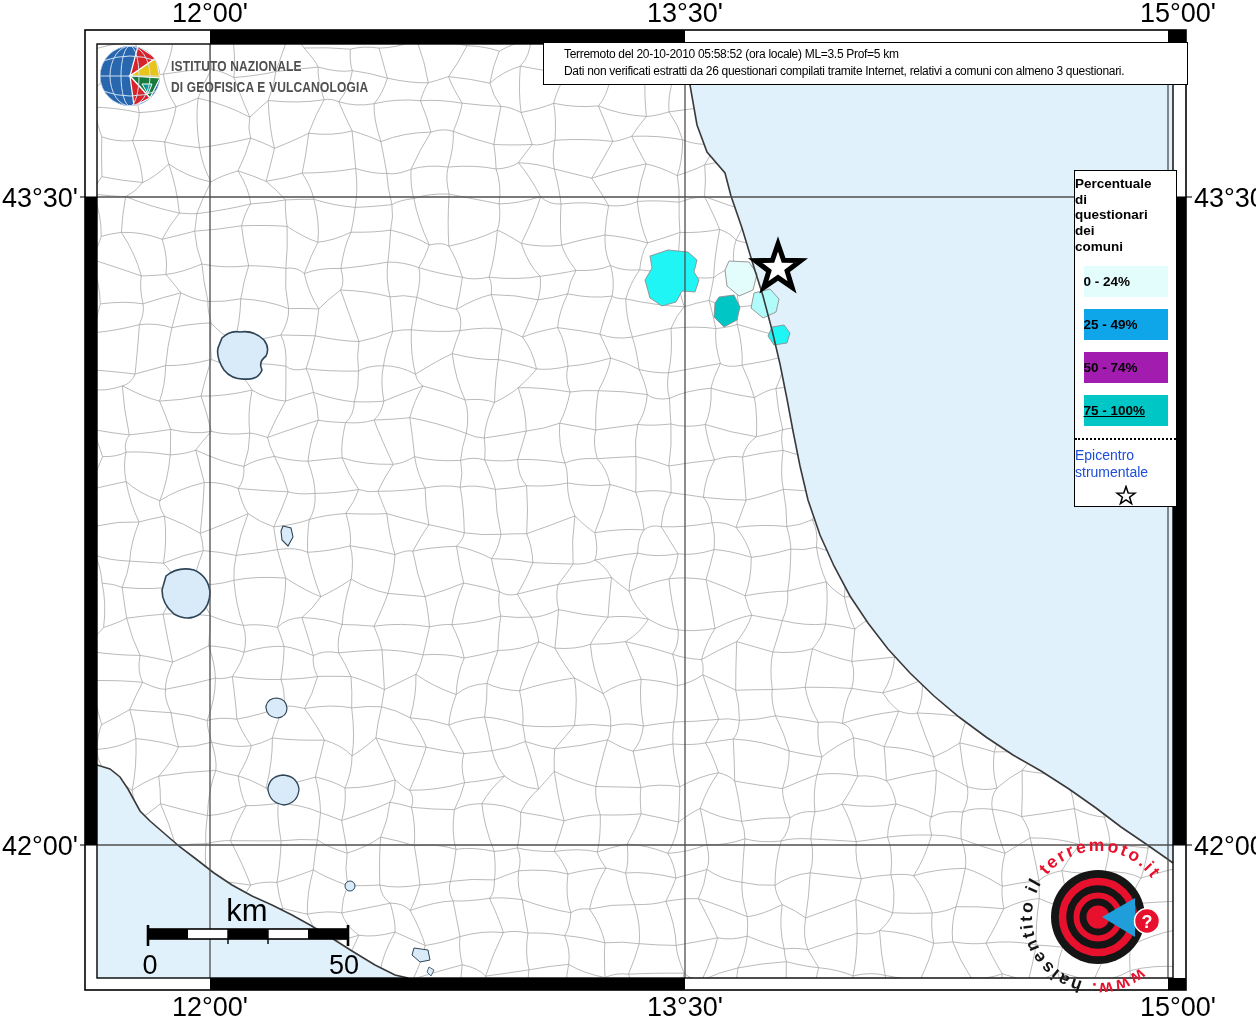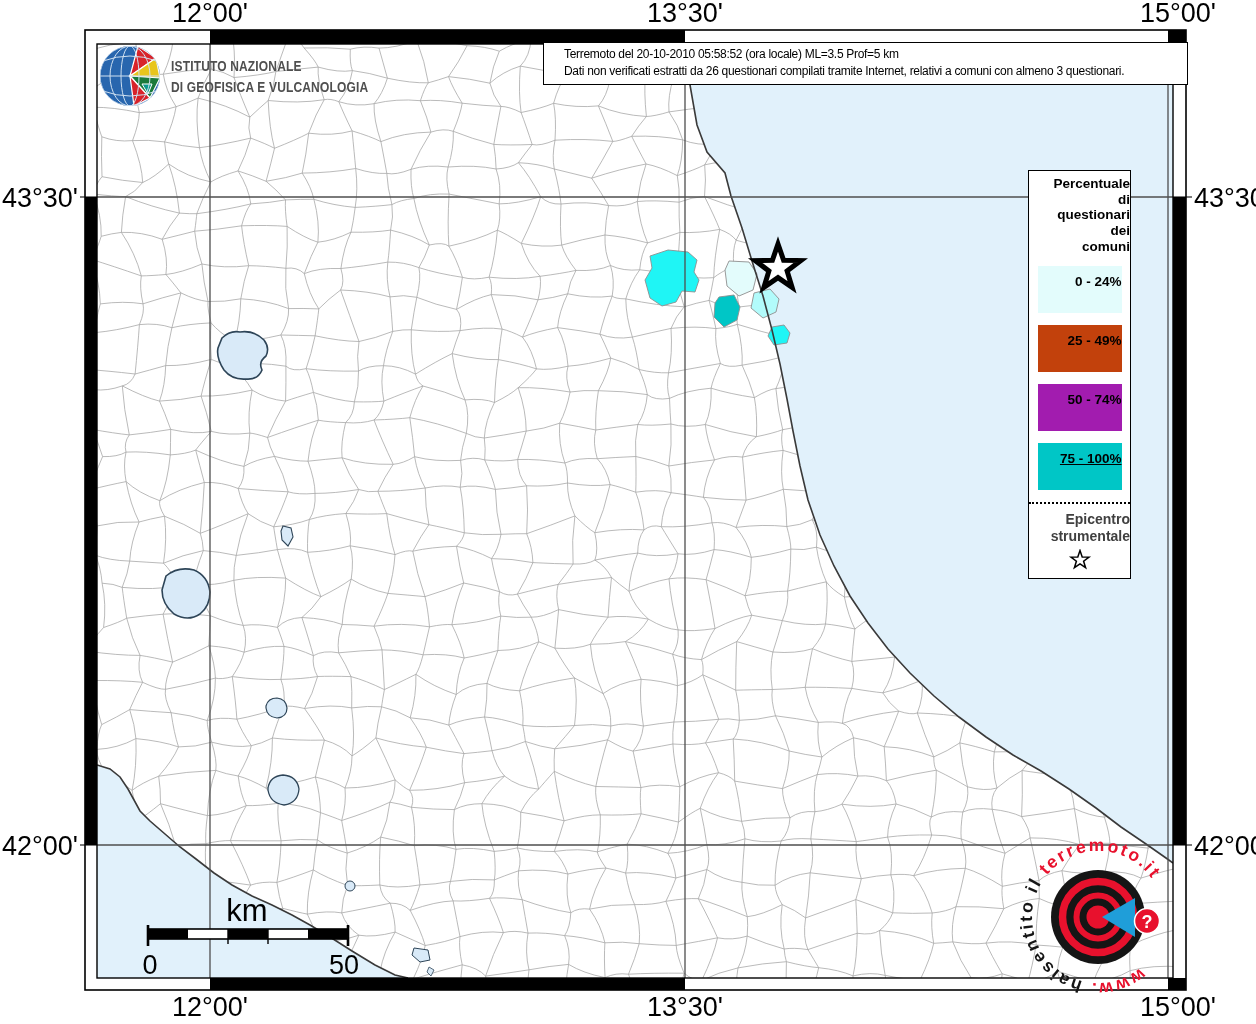--- a/index.html
+++ b/index.html
@@ -13,27 +13,27 @@
   #info-box{position:absolute;left:543px;top:42px;width:617px;background:#fff;
             border:1.2px solid #000;padding:3px 6px 4px 20px;font-size:12px;
             letter-spacing:-0.3px;line-height:1.42;color:#000;overflow:hidden;}
   #info-box div{white-space:nowrap;}
   
   #ingv{position:absolute;left:98px;top:44px;display:flex;align-items:center;justify-content:center;}
   #ingv .txt{margin-left:9px;font-weight:bold;font-size:15px;color:#4f4f4f;
              transform:scaleX(0.8);transform-origin:left center;line-height:1.4;
              letter-spacing:0.2px;white-space:nowrap;}
   
-  #legend{position:absolute;left:1028px;top:170px;width:101px;background:#fff;
-          border:1.4px solid #000;text-align:right;padding:5px 0 8px 0;}
+  #legend{position:absolute;left:1074px;top:170px;width:101px;background:#fff;
+          border:1.4px solid #000;text-align:left;padding:5px 0 0 0;}
   #legend .ttl{font-weight:bold;font-size:13.5px;line-height:1.16;color:#000;}
-  .swatch{width:84px;height:47px;margin:12px auto 0 auto;line-height:31px;
+  .swatch{width:84px;height:31px;margin:12px auto 0 auto;line-height:31px;
           font-weight:bold;font-size:13.5px;color:#000;}
   #legend .epi{border-top:2px dotted #000;margin-top:12px;padding-top:7px;
-               font-weight:bold;font-size:14px;line-height:1.18;color:#404040;}
+               font-weight:normal;font-size:14px;line-height:1.18;color:#1d4ed8;}
   #legend svg{display:block;margin:5px auto 0 auto;}
 </style>
 </head>
 <body>
 
 <svg class="abs" style="left:0;top:0;" width="1256" height="1024" viewBox="0 0 1256 1024">
   <defs>
     <clipPath id="innerClip">
         <rect x="97" y="44" width="1076" height="934"></rect>
       </clipPath>
@@ -170,21 +170,21 @@
 
 <div id="legend">
   <div class="ttl">
     <div>Percentuale</div>
     <div>di</div>
     <div>questionari</div>
     <div>dei</div>
     <div>comuni</div>
   </div>
   <div class="swatch" style="background: rgb(227, 252, 252);">0 - 24%</div>
-  <div class="swatch" style="background: #c2410c;">25 - 49%</div>
+  <div class="swatch" style="background: #0ea5e9;">25 - 49%</div>
   <div class="swatch" style="background: #a21caf;">50 - 74%</div>
   <div class="swatch" style="background: rgb(0, 198, 198); text-decoration: underline;">75 - 100%</div>
   <div class="epi">
     <div>Epicentro</div>
     <div>strumentale</div>
   </div>
   <svg width="24" height="21" viewBox="0 0 24 21">
     <path d="M12,1.5 L14.2,7.9 L21,8.1 L15.6,12.2 L17.6,18.7 L12,14.8 L6.4,18.7 L8.4,12.2 L3,8.1 L9.8,7.9 Z" fill="#fff" stroke="#000" stroke-width="1.5"></path>
   </svg>
 </div>

